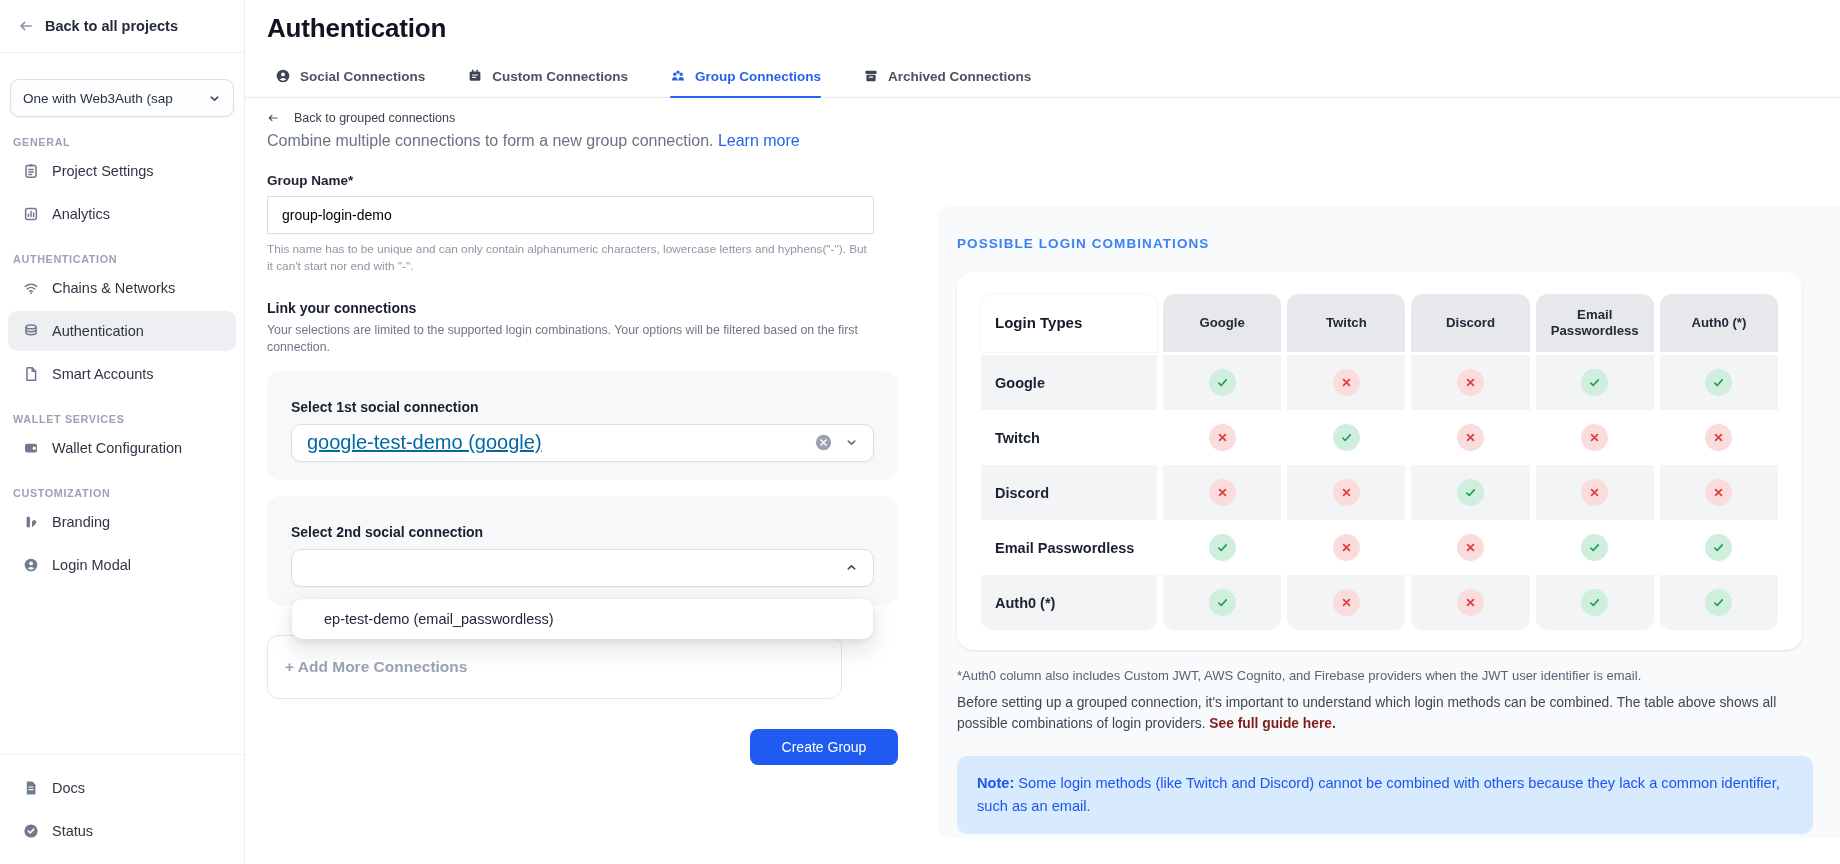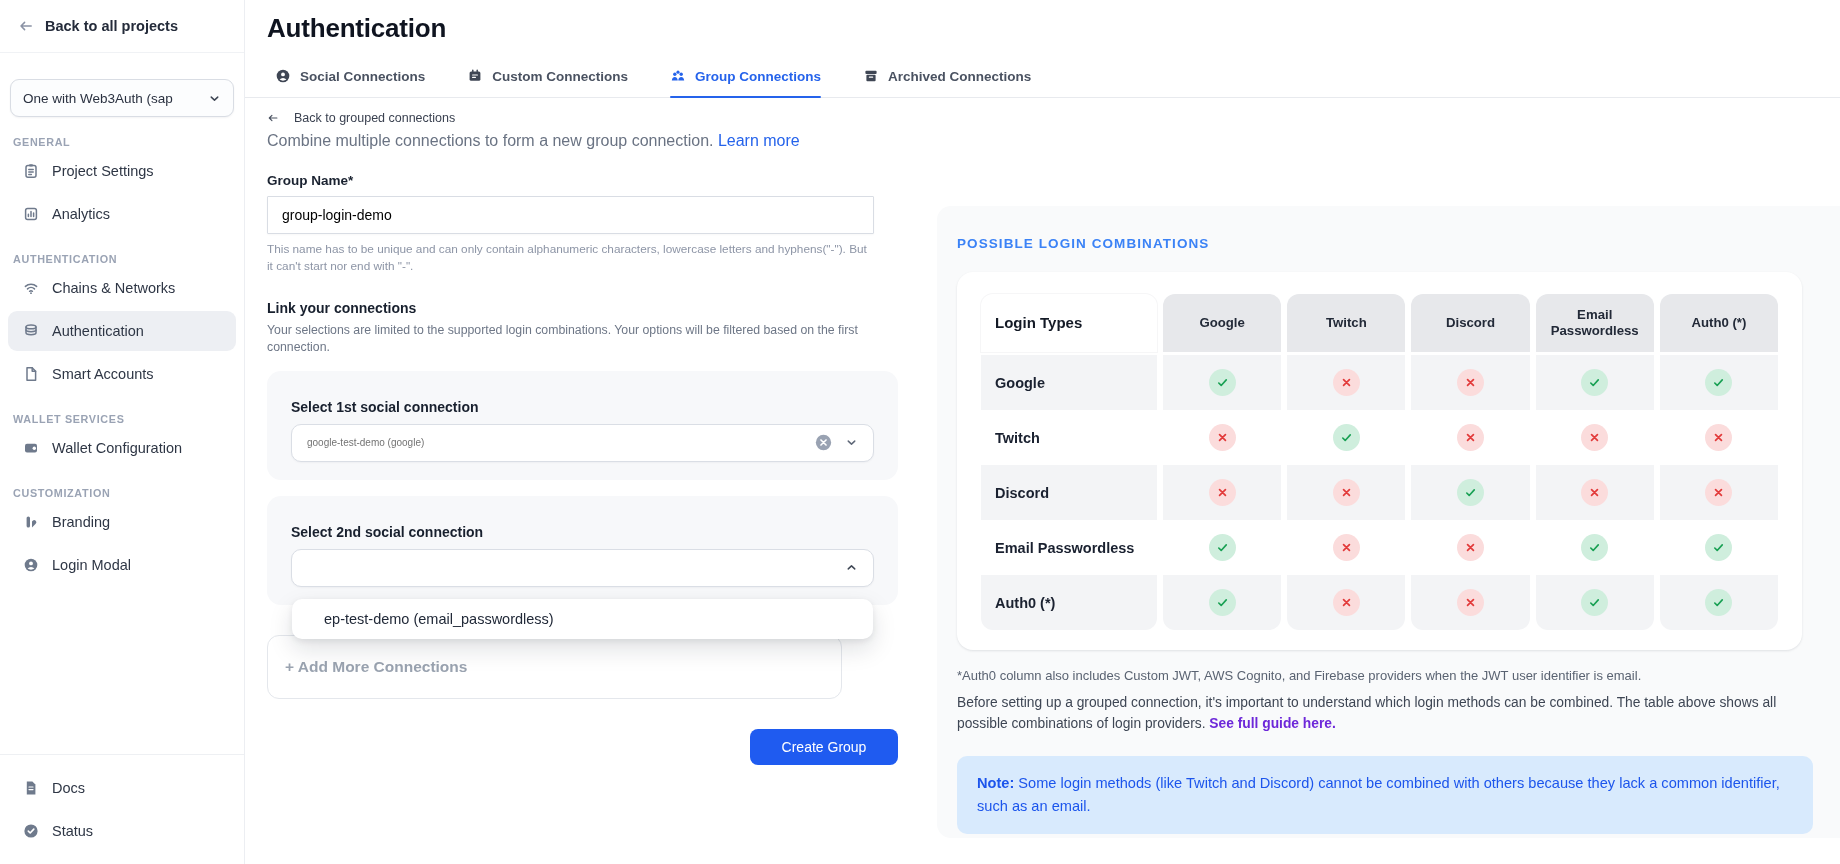--- a/index.html
+++ b/index.html
@@ -43,21 +43,21 @@
   .field-label{margin-top:23px;font-size:13.5px;font-weight:600;color:#1a2230;}
   .text-input{display:block;margin-top:8px;width:607px;height:38px;box-sizing:border-box;border:1px solid #d9dde4;border-radius:1px;padding:0 14px;font-family:inherit;font-size:14px;color:#000000;background:#fff;box-shadow:0 1px 2px rgba(16,24,40,.03);outline:none;}
   .field-help{margin-top:7px;width:604px;font-size:11.8px;line-height:1.45;color:#8d95a6;}
   .link-heading{margin-top:25px;font-size:14px;font-weight:600;color:#18202e;}
   .link-help{margin-top:6px;width:612px;font-size:12.3px;line-height:1.4;color:#6e7787;}
 
   .conn-card{margin-top:14px;width:631px;box-sizing:border-box;background:#f7f8fa;border-radius:14px;padding:28px 24px 18px;}
   .conn-card + .conn-card{margin-top:16px;}
   .conn-label{font-size:14px;font-weight:600;color:#18202e;}
   .select-box{position:relative;margin-top:9px;height:38px;box-sizing:border-box;background:#fff;border:1px solid #dadee5;border-radius:10px;display:flex;align-items:center;padding:0 15px;cursor:pointer;box-shadow:0 1px 2px rgba(16,24,40,.04);}
-  .select-value{font-size:10px;color:#737373;}
+  .select-value{font-size:20px;color:#0369a1;text-decoration:underline;}
   .clear-btn{margin-left:auto;color:#99a2b2;display:flex;cursor:pointer;}
   .clear-btn svg{width:17px;height:17px;}
   .chev{margin-left:13px;color:#5f6878;display:flex;cursor:pointer;}
   .chev.alone{margin-left:auto;color:#3e4654;}
   .dropdown{position:absolute;top:calc(100% + 13px);left:0;right:0;background:#fff;border-radius:10px;box-shadow:0 10px 24px rgba(16,24,40,.13),0 2px 6px rgba(16,24,40,.08);z-index:6;overflow:hidden;}
   .dropdown-option{padding:12px 32px;font-size:14.5px;color:#212938;cursor:pointer;}
 
   .add-more{margin-top:30px;width:575px;box-sizing:border-box;height:64px;background:#fff;border:1px solid #e4e7ec;border-radius:12px;display:flex;align-items:center;padding:0 17px;font-size:15.5px;font-weight:700;color:#9aa3b0;cursor:pointer;}
   .create-btn{display:flex;align-items:center;justify-content:center;margin:30px 0 0 auto;width:148px;height:36px;background:#1f5bf0;color:#fff;border:none;border-radius:8px;font-size:14px;font-weight:500;cursor:pointer;font-family:inherit;}
 
@@ -74,21 +74,21 @@
   .tcell{height:55px;display:flex;align-items:center;justify-content:center;}
   .tcell.lbl{justify-content:flex-start;padding-left:14px;font-size:14.5px;font-weight:600;color:#1a2130;}
   .tcell.odd{background:#f3f4f6;}
   .tcell.last{border-radius:0 0 12px 12px;}
   .mark{width:27px;height:27px;border-radius:50%;display:flex;align-items:center;justify-content:center;}
   .mark svg{width:13px;height:13px;}
   .mark.yes{background:#cfeedd;color:#18a053;}
   .mark.no{background:#fbdcdc;color:#e23a3a;}
   .fn1{margin-top:18px;font-size:13px;color:#5a6372;}
   .fn2{margin-top:10px;width:856px;font-size:13.8px;line-height:1.5;color:#3e4654;}
-  .fn-link{color:#6d28d9;font-weight:600;cursor:pointer;}
+  .fn-link{color:#7f1d1d;font-weight:600;cursor:pointer;}
   .note-box{margin-top:22px;width:856px;box-sizing:border-box;background:#d8eafd;border-radius:10px;padding:16px 20px;font-size:14.6px;line-height:1.55;color:#1c55ec;}
   .note-label{font-weight:700;}
 </style>
 </head>
 <body>
 
 <div class="app">
 
   <div class="sidebar">
     <div class="side-back">

